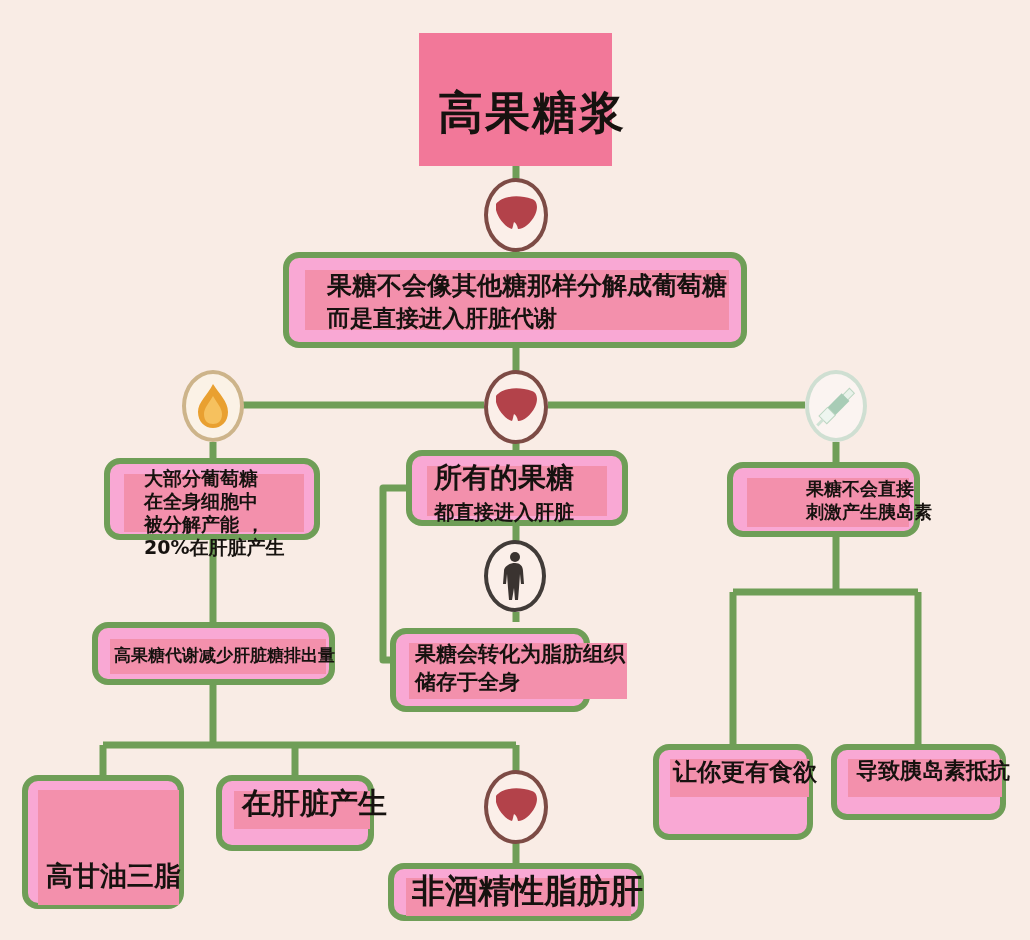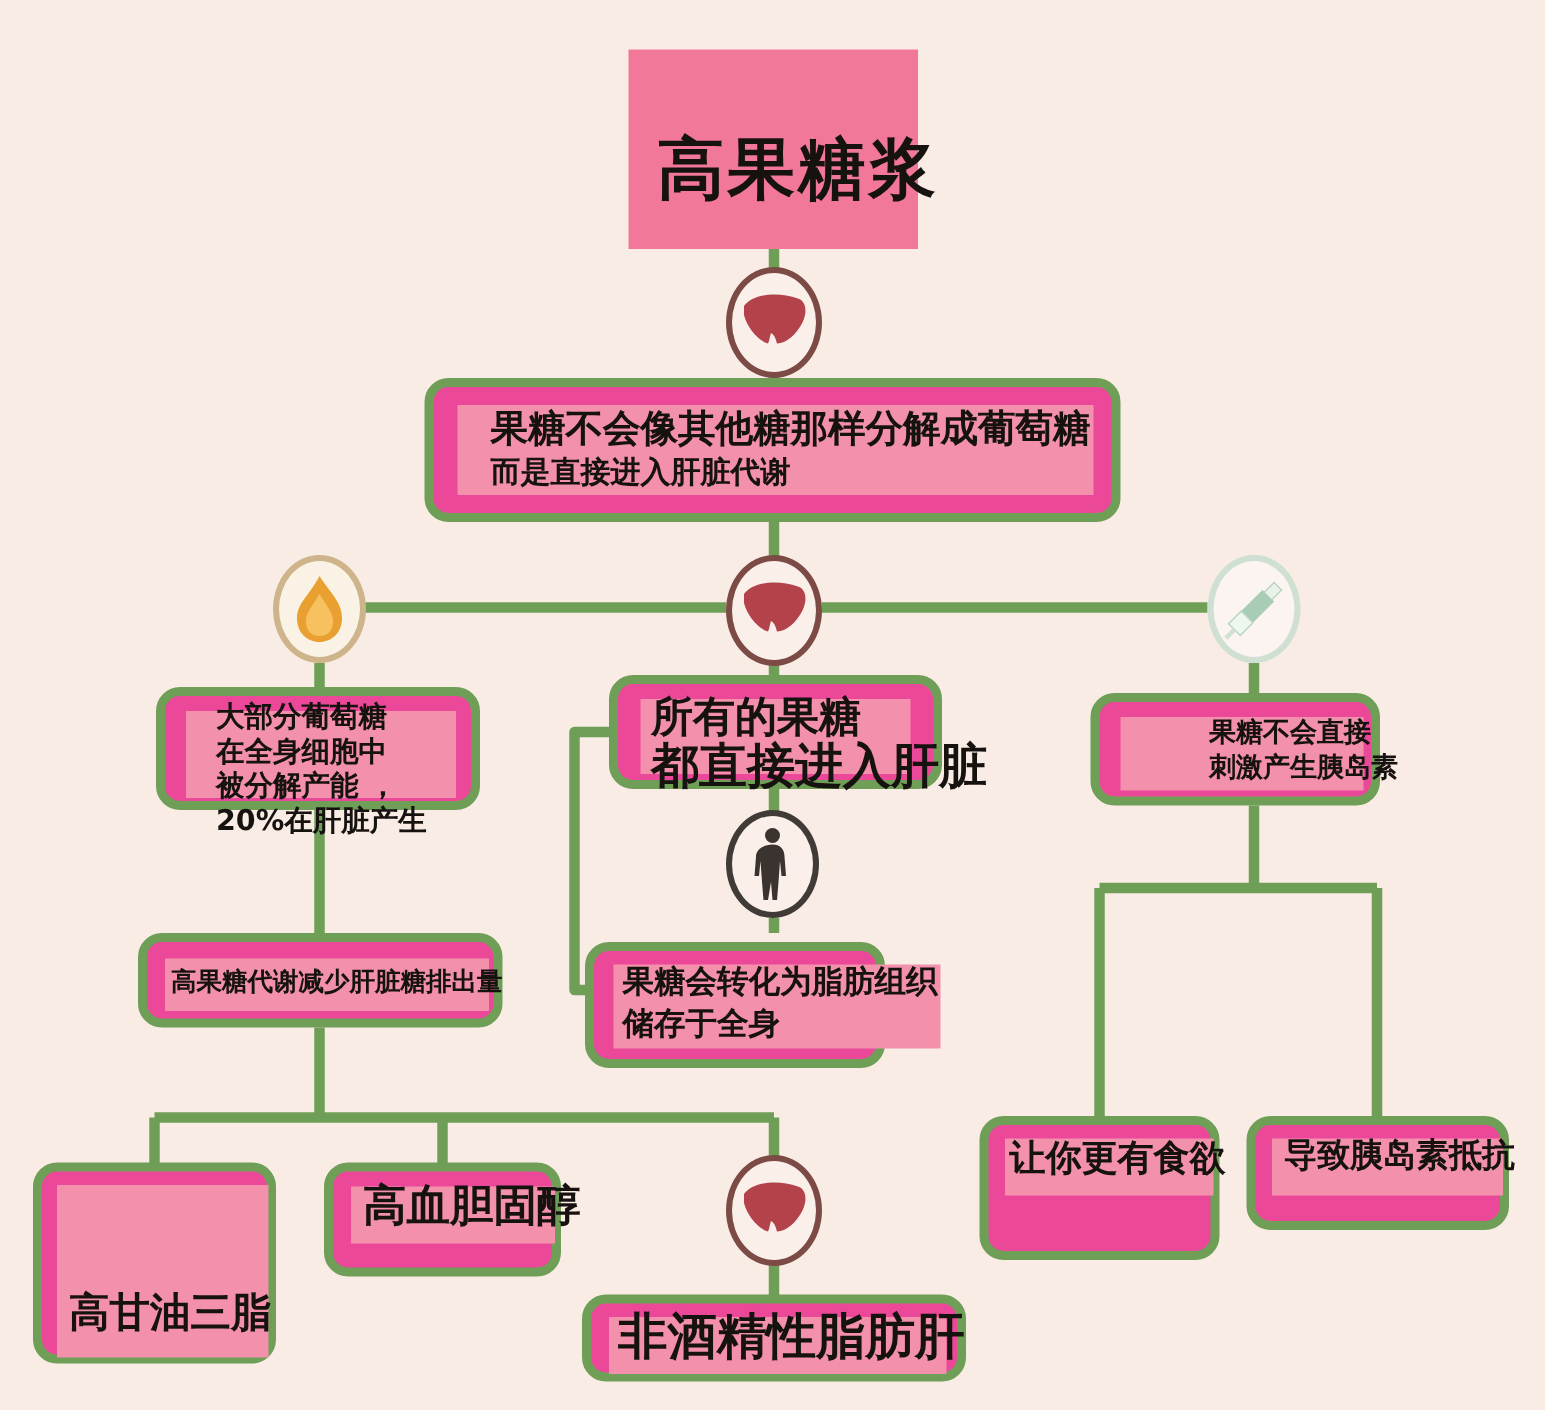--- a/index.html
+++ b/index.html
@@ -10,21 +10,21 @@
     position:relative;overflow:hidden;
   }
   #stage{position:absolute;inset:0;text-align:center;}
   svg.lines{position:absolute;left:0;top:0;width:1030px;height:940px;}
 
   
   .node{position:absolute;box-sizing:border-box;}
   .node.framed{
     border:6px solid #6f9e57;
     border-radius:16px;
-    background:#ec4899;
+    background:#f9a8d4;
   }
   .fill{position:absolute;background:#f390ac;}
   .txt{
     position:absolute;
     color:#16120f;
     font-weight:bold;
     white-space:pre;
     line-height:1.18;
     letter-spacing:0px;
   }
@@ -145,35 +145,35 @@
     </g>
   </svg>
 
   <div class="node" id="title-node">
     <div class="txt">高果糖浆</div>
   </div>
 
   <div class="node framed" id="main-node">
     <div class="fill"></div>
     <div class="txt">果糖不会像其他糖那样分解成葡萄糖</div>
-    <div class="txt" style="left:38px;top:46px;font-size:20px;font-family:Liberation Mono, monospace;">而是直接进入肝脏代谢</div>
+    <div class="txt" style="left:38px;top:46px;font-size:23px;">而是直接进入肝脏代谢</div>
   </div>
 
   <div class="node framed" id="glucose-node">
     <div class="fill"></div>
     <div class="txt">大部分葡萄糖</div>
     <div class="txt" style="left:34px;top:26px;font-size:19px;">在全身细胞中</div>
     <div class="txt" style="left:34px;top:49px;font-size:19px;">被分解产能 ，</div>
     <div class="txt" style="left:34px;top:72px;font-size:19px;">20%在肝脏产生</div>
   </div>
 
   <div class="node framed" id="allfru-node">
     <div class="fill"></div>
     <div class="txt">所有的果糖</div>
-    <div class="txt" style="left:22px;top:34px;font-size:32px;">都直接进入肝脏</div>
+    <div class="txt" style="left:22px;top:44px;font-size:20px;">都直接进入肝脏</div>
   </div>
 
   <div class="node framed" id="insulin-node">
     <div class="fill"></div>
     <div class="txt">果糖不会直接</div>
     <div class="txt" style="left:29px;top:32px;font-size:18px;">刺激产生胰岛素</div>
   </div>
 
   <div class="node framed" id="hgo-node">
     <div class="fill"></div>
@@ -186,21 +186,21 @@
     <div class="txt" style="left:19px;top:35px;font-size:21px;">储存于全身</div>
   </div>
 
   <div class="node framed" id="tri-node">
     <div class="fill"></div>
     <div class="txt">高甘油三脂</div>
   </div>
 
   <div class="node framed" id="chol-node">
     <div class="fill"></div>
-    <div class="txt">高血胆固醇</div>
+    <div class="txt">在肝脏产生</div>
   </div>
 
   <div class="node framed" id="nafld-node">
     <div class="fill"></div>
     <div class="txt">非酒精性脂肪肝</div>
   </div>
 
   <div class="node framed" id="appetite-node">
     <div class="fill"></div>
     <div class="txt">让你更有食欲</div>

